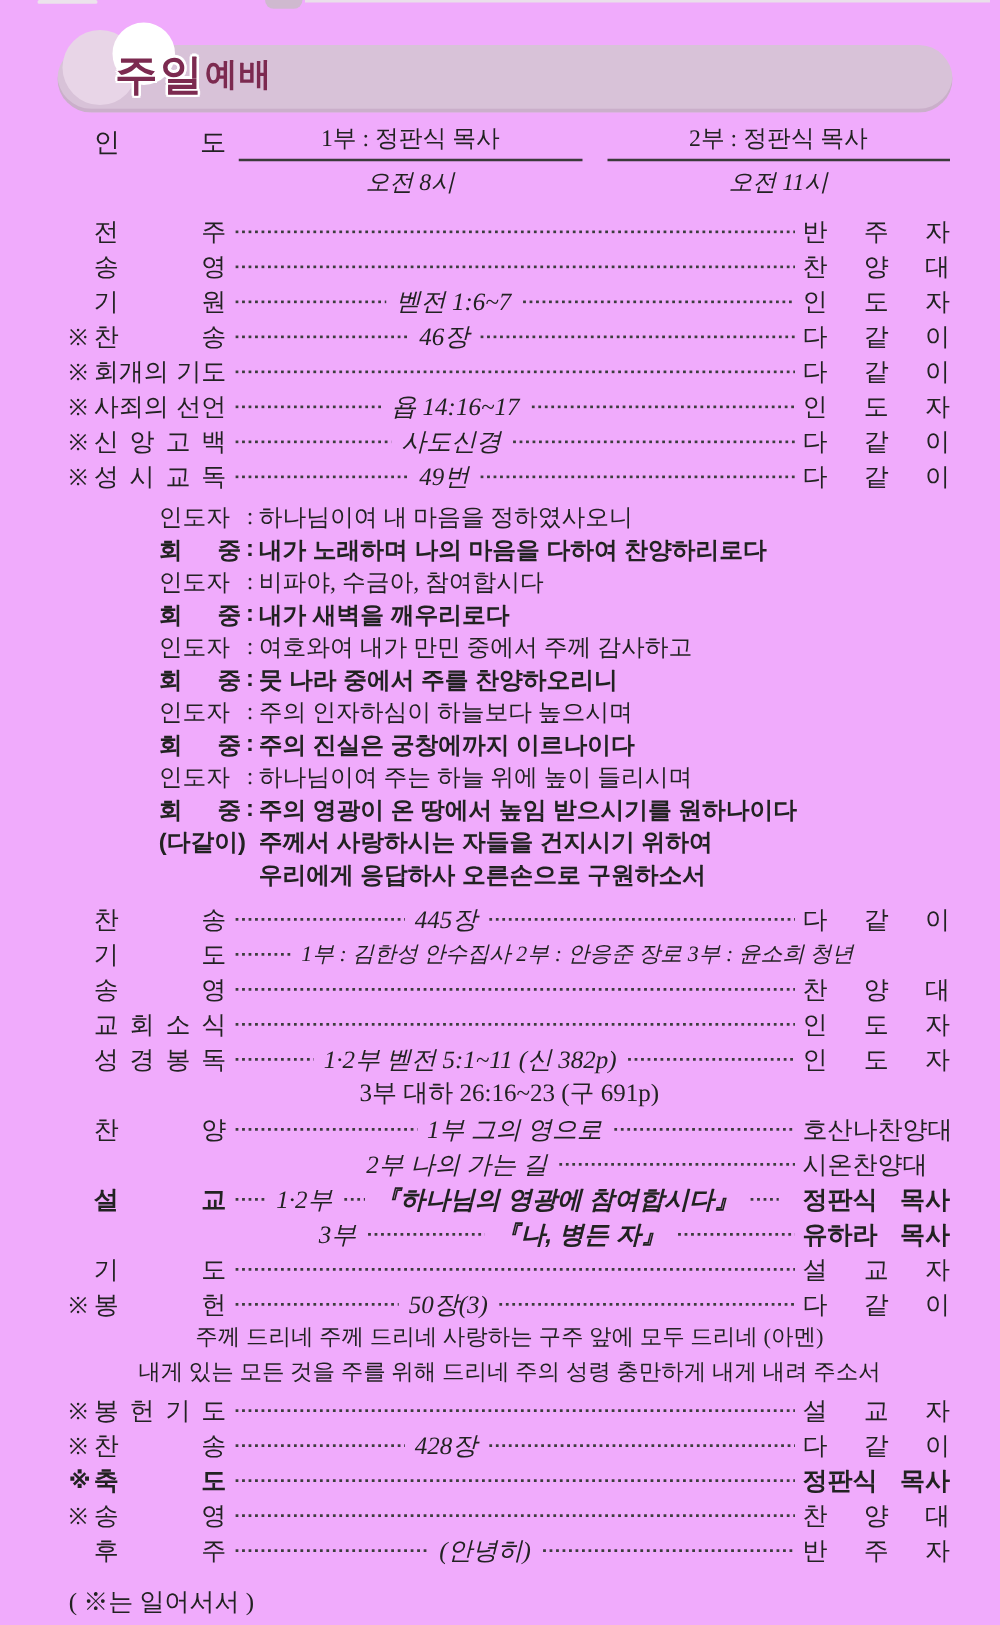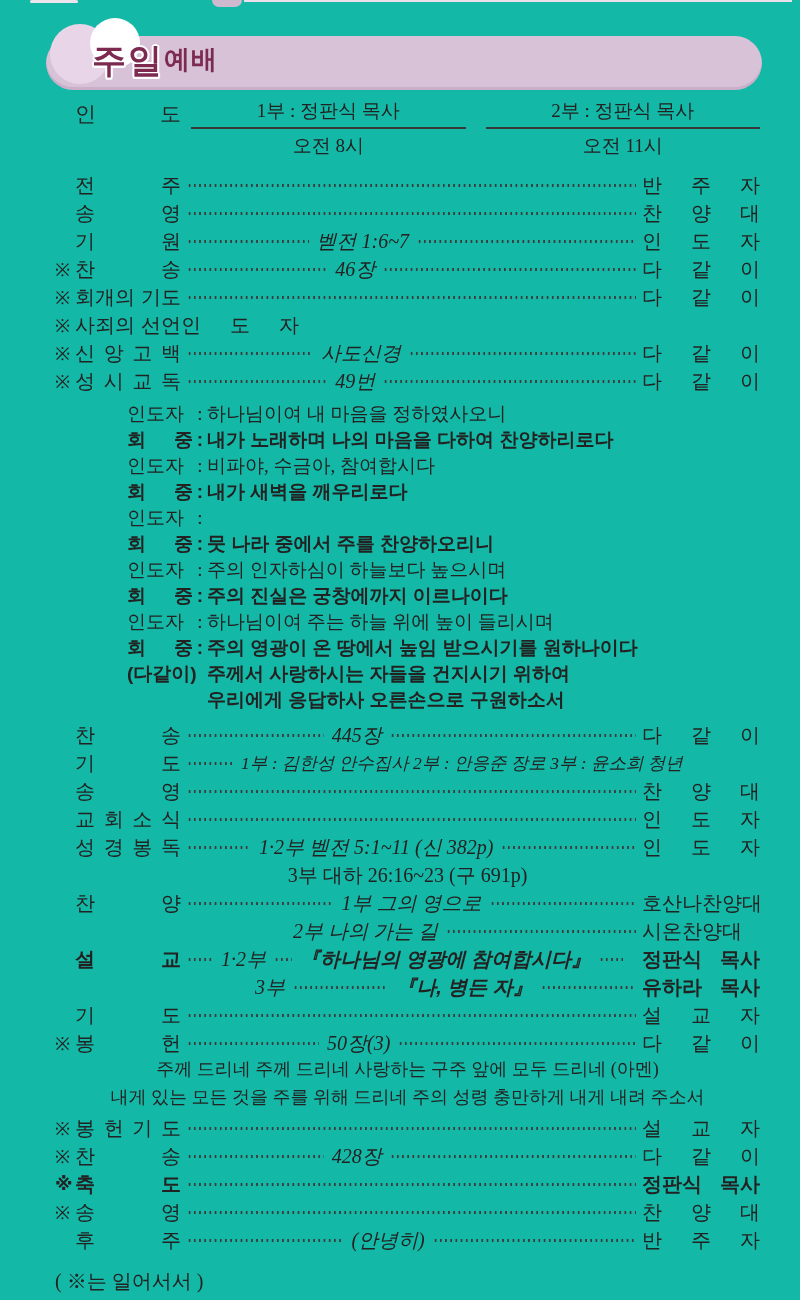--- a/index.html
+++ b/index.html
@@ -2,21 +2,21 @@
 <html style="--banner-bg: #d8c2d8; --banner-moon: #e8d5e7; --title: #7c2a50; --text: #222222; --dots: #3c3c3c;"><head>
 <meta charset="utf-8">
 <style>
   :root{
     --banner-bg:#d8c2d8; --banner-moon:#e8d5e7; --title:#7c2a50;
     --text:#222222; --dots:#3c3c3c;
   }
   html,body{margin:0;padding:0;background:#ffffff;}
   body{width:800px;height:1300px;overflow:hidden;
        font-family:"Liberation Serif","DejaVu Serif",serif;color:var(--text);}
-  .page{position:relative;width:800px;height:1300px;background:#14b8a6;overflow:hidden;}
+  .page{position:relative;width:800px;height:1300px;background:#f0abfc;overflow:hidden;}
 
   
   .artifact{position:absolute;}
   .a1{left:30px;top:0;width:48px;height:3px;background:#ece3ec;border-radius:2px;}
   .a2{left:212px;top:0;width:30px;height:7px;background:#cfb9cf;border-radius:0 0 15px 15px;}
   .a3{left:244px;top:0;width:548px;height:2px;background:#eadfea;}
 
   
   .banner{position:absolute;left:46px;top:36px;width:716px;height:54px;
           background:var(--banner-bg);border-radius:27px;
@@ -35,21 +35,21 @@
   
   .content{position:absolute;top:98px;left:55px;right:40px;}
 
   .lead{display:flex;align-items:flex-start;margin-bottom:12px;}
   .lead .mark{width:20px;}
   .lead-label{width:106px;font-size:21px;text-align:justify;text-align-last:justify;
               white-space:nowrap;padding-top:2px;}
   .lead-cols{flex:1;display:flex;gap:20px;margin-left:10px;}
   .lead-col{flex:1;text-align:center;font-size:19px;}
   .lead-col .top{padding-bottom:3px;border-bottom:2px solid #3a3a3a;white-space:nowrap;}
-  .lead-col .time{padding-top:4px;}
+  .lead-col .time{padding-top:4px;font-style:italic;}
 
   .row{display:flex;align-items:center;height:28px;font-size:20px;}
   .mark{width:20px;font-size:18px;flex:0 0 auto;}
   .label{width:106px;flex:0 0 auto;text-align:justify;text-align-last:justify;white-space:nowrap;}
   .mid{flex:1 1 0;display:flex;align-items:center;min-width:0;font-style:italic;}
   .dots{height:5px;flex:1 1 0;align-self:center;margin:0 6px;
         background-image:radial-gradient(circle,var(--dots) 1.1px,transparent 1.25px);
         background-size:5.2px 5px;background-repeat:repeat-x;background-position:left center;}
   .gap{flex:0 0 auto;height:1px;}
   .mtext{white-space:nowrap;margin:0 2px;}
@@ -142,20 +142,25 @@
           <span class="mark">※</span>
           <span class="label">회개의 기도</span>
           <div class="mid">
             <span class="dots" style="flex-grow: 1;"></span>
           </div>
           <span class="right">다 같 이</span>
         </div>
         <div class="row">
           <span class="mark">※</span>
           <span class="label">사죄의 선언</span>
+          <div class="mid">
+            <span class="dots" style="flex-grow: 1;"></span>
+            <span class="mtext">욥 14:16~17</span>
+            <span class="dots" style="flex-grow: 1.8;"></span>
+          </div>
           <span class="right">인 도 자</span>
         </div>
         <div class="row">
           <span class="mark">※</span>
           <span class="label">신 앙 고 백</span>
           <div class="mid">
             <span class="dots" style="flex-grow: 1;"></span>
             <span class="mtext">사도신경</span>
             <span class="dots" style="flex-grow: 1.8;"></span>
           </div>
@@ -187,20 +192,21 @@
           <span class="rtx">비파야, 수금아, 참여합시다</span>
         </div>
         <div class="resp b">
           <span class="sp">회 중</span>
           <span class="colon">:</span>
           <span class="rtx">내가 새벽을 깨우리로다</span>
         </div>
         <div class="resp">
           <span class="sp">인도자</span>
           <span class="colon">:</span>
+          <span class="rtx">여호와여 내가 만민 중에서 주께 감사하고</span>
         </div>
         <div class="resp b">
           <span class="sp">회 중</span>
           <span class="colon">:</span>
           <span class="rtx">뭇 나라 중에서 주를 찬양하오리니</span>
         </div>
         <div class="resp">
           <span class="sp">인도자</span>
           <span class="colon">:</span>
           <span class="rtx">주의 인자하심이 하늘보다 높으시며</span>

